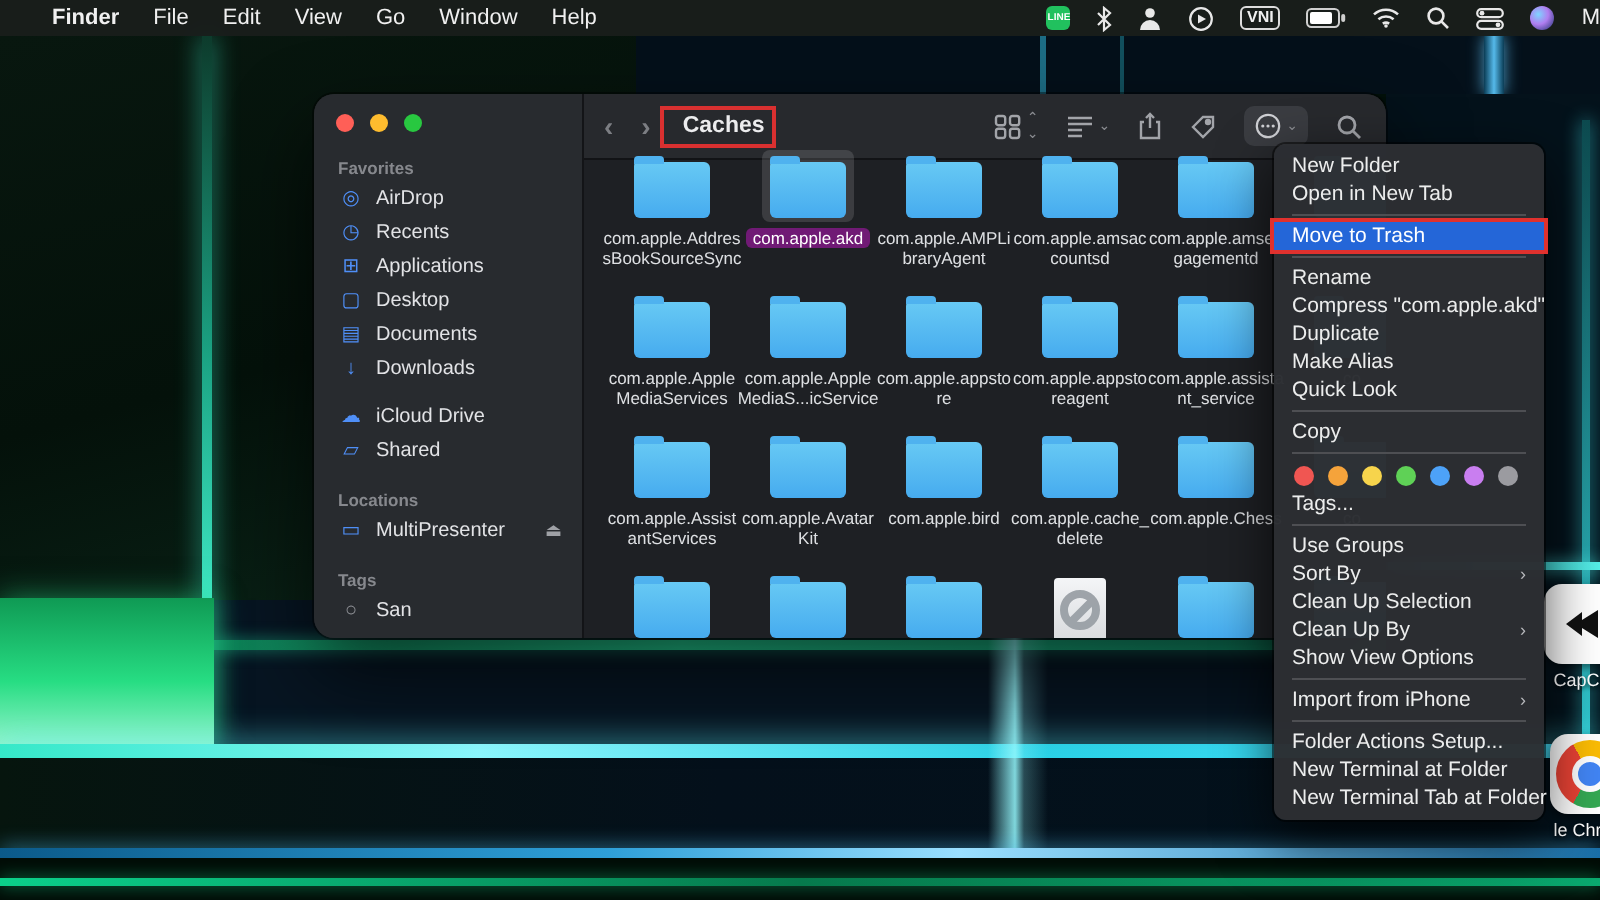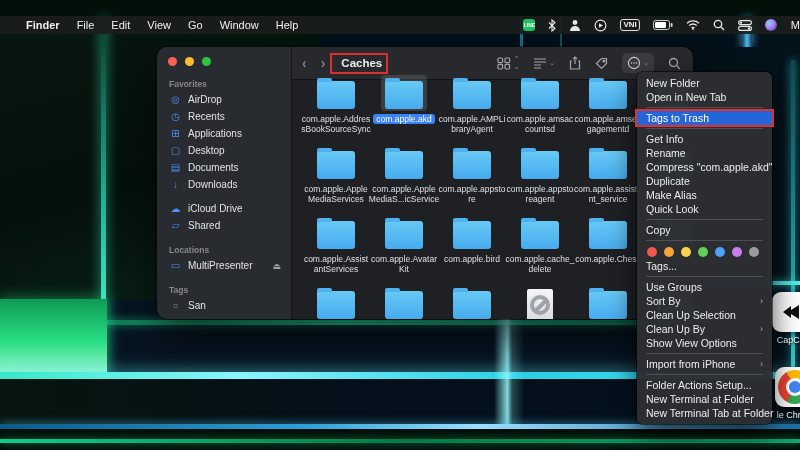--- a/index.html
+++ b/index.html
@@ -40,21 +40,21 @@
   #wp-vglow     { left:494px; top:300px; width:30px; height:124px;
                   background:linear-gradient(90deg,transparent,rgba(150,250,255,.85) 45%,rgba(150,250,255,.25) 60%,transparent); }
   #wp-hline2    { left:0; top:424px; width:800px; height:5px;
                   background:linear-gradient(90deg,#0b5a8a,#2e9fd8 38%,#9adfff 60%,#1a6fa8);
                   box-shadow:0 0 10px rgba(80,190,240,.7); }
   #wp-band3     { left:0; top:429px; width:800px; height:21px; background:#020d07; }
   #wp-hline3    { left:0; top:439px; width:800px; height:4px;
                   background:linear-gradient(90deg,#0bd08a,#067a4c 50%,#0aa86e);
                   box-shadow:0 0 8px rgba(20,200,130,.6); }
   
-  #menubar { position:absolute; left:0; top:16px; width:800px; height:18px;
+  #menubar { position:absolute; left:0; top:0; width:800px; height:18px;
              background:rgba(26,30,28,.92); display:flex; align-items:center;
              font-size:11px; color:#f0f0f0; z-index:30; }
   #menubar .apple { font-size:12px; margin:0 14px 0 12px; }
   #menubar .mitem { margin-right:17px; }
   #menubar .mitem.first { font-weight:bold; }
   #menubar .spacer { flex:1; }
   #menubar .status { display:flex; align-items:center; gap:13px; margin-right:2px; }
   #menubar .sicon { display:inline-flex; align-items:center; justify-content:center; height:14px; }
   #menubar svg { display:block; }
   .vni-badge { border:1px solid #ddd; border-radius:3px; font-size:8px; padding:0 2px; line-height:10px; font-weight:bold;text-align:center; }
@@ -108,21 +108,21 @@
                display:grid; grid-template-columns:repeat(6,68px); grid-auto-rows:70px; }
   .file-cell { display:flex; flex-direction:column; align-items:center; }
   .folder-wrap { padding:2px 4px; border-radius:4px; }
   .folder-wrap.sel { background:rgba(255,255,255,.13); }
   .folder { position:relative; width:38px; height:28px; margin-top:4px;
             background:linear-gradient(180deg,#67c9f4 0%,#46abef 100%); border-radius:2px 3px 3px 3px; }
   .folder::before { content:""; position:absolute; left:0; top:-3px; width:15px; height:4px;
             background:#4fb2ef; border-radius:2px 2px 0 0; }
   .file-label { margin-top:3px; font-size:8.5px; line-height:10px; text-align:center; color:#dee0e3;
                 white-space:pre-line; }
-  .file-label.sel { background:#3b82f6; color:#fff; border-radius:3px; padding:0 3px; white-space:nowrap; }
+  .file-label.sel { background:#701a75; color:#fff; border-radius:3px; padding:0 3px; white-space:nowrap; }
   .blocked { position:relative; width:26px; height:32px; margin-top:2px;
              background:linear-gradient(180deg,#f4f5f7,#d8dadd); border-radius:2px; }
   .blocked .ban { position:absolute; left:3px; top:6px; width:20px; height:20px;
              border:4px solid #9aa0a6; border-radius:50%; opacity:.95; }
   .blocked .ban::after { content:""; position:absolute; left:-2px; top:5px; width:17px; height:4px;
              background:#9aa0a6; transform:rotate(-45deg); }
   
   #context-menu { position:absolute; left:637px; top:72px; width:135px; z-index:40;
                   background:rgba(44,46,50,.98); border-radius:6px; padding:4px 0;
                   box-shadow:0 10px 28px rgba(0,0,0,.7), 0 0 0 1px rgba(0,0,0,.5);
@@ -524,26 +524,23 @@
 
 <div id="context-menu">
     <div class="cm-item">
       <span>New Folder</span>
     </div>
     <div class="cm-item">
       <span>Open in New Tab</span>
     </div>
     <div class="cm-sep"></div>
     <div class="cm-item hl annotated">
-      <span>Tags to Trash</span>
+      <span>Move to Trash</span>
     </div>
     <div class="cm-sep"></div>
-    <div class="cm-item">
-      <span>Get Info</span>
-    </div>
     <div class="cm-item">
       <span>Rename</span>
     </div>
     <div class="cm-item">
       <span>Compress "com.apple.akd"</span>
     </div>
     <div class="cm-item">
       <span>Duplicate</span>
     </div>
     <div class="cm-item">

